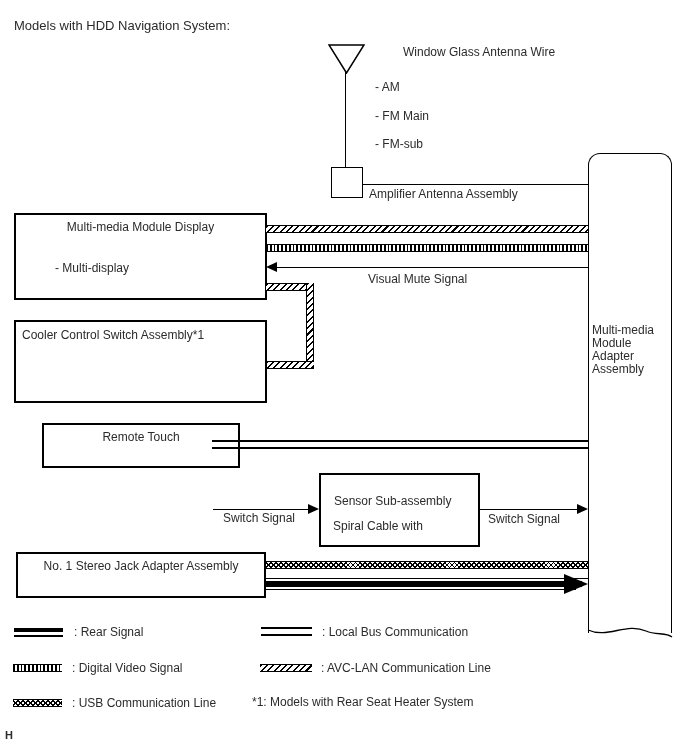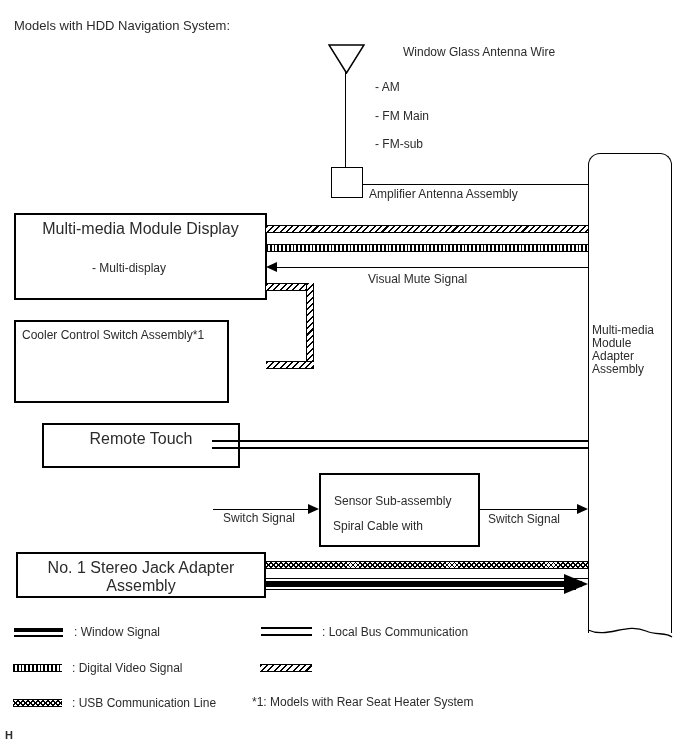--- a/index.html
+++ b/index.html
@@ -6,21 +6,21 @@
   #diagram {
     position:relative;
     width:688px; height:755px;
     background:#ffffff;
     font-family:"Liberation Sans", sans-serif;
     color:#2b2b2b;
     overflow:hidden;
   }
   .lbl { position:absolute; font-size:12px; line-height:13px; white-space:nowrap; color:#2b2b2b; }
   .box { position:absolute; border:2px solid #000; background:#fff; box-sizing:border-box; }
-  .box .ctr { text-align:center; padding-top:5px; font-size:16px; }
+  .box .ctr { text-align:center; padding-top:5px; font-size:12px; }
   .box .sub { position:absolute; font-size:12px; white-space:nowrap; }
   .hline { position:absolute; background:#000; height:1px; }
   .vline { position:absolute; background:#000; width:1px; }
   .band-avc {
     position:absolute; height:8px; box-sizing:border-box;
     border-top:1px solid #000; border-bottom:1px solid #000;
     background:repeating-linear-gradient(135deg,#000 0 1.5px,#fff 1.5px 4.5px);
   }
   .band-avc-v {
     position:absolute; width:8px; box-sizing:border-box;
@@ -70,34 +70,34 @@
   <div class="hline" style="left:363px; top:184px; width:225px;"></div>
 
   <div class="lbl" style="left:371px; top:46px;margin-left:32px;">Window Glass Antenna Wire</div>
   <div class="lbl" style="left:375px; top:81px;">- AM</div>
   <div class="lbl" style="left:375px; top:110px;">- FM Main</div>
   <div class="lbl" style="left:375px; top:138px;">- FM-sub</div>
   <div class="lbl" style="left:369px; top:188px;">Amplifier Antenna Assembly</div>
 
   <div class="box" style="left:14px; top:213px; width:253px; height:87px;">
     <div class="ctr">Multi-media Module Display</div>
-    <div class="sub" style="left:39px; top:46px;margin-left:37px;">- Multi-display</div>
+    <div class="sub" style="left:39px; top:46px;">- Multi-display</div>
   </div>
 
   <div class="band-avc" style="left:266px; top:225px; width:322px;"></div>
   <div class="band-dv" style="left:266px; top:244px; width:322px;"></div>
   <div class="hline" style="left:276px; top:267px; width:312px;"></div>
   <div class="arrow-l" style="left:266px; top:262px;"></div>
   <div class="lbl" style="left:368px; top:273px;">Visual Mute Signal</div>
 
   <div class="band-avc" style="left:266px; top:283px; width:48px;"></div>
   <div class="band-avc-v" style="left:306px; top:283px; height:86px;"></div>
   <div class="band-avc" style="left:266px; top:361px; width:48px;"></div>
 
-  <div class="box" style="left:14px; top:320px; width:215px; height:83px;">
+  <div class="box" style="left:14px; top:320px; width:253px; height:83px;">
     <div class="sub" style="left:6px; top:6px;">Cooler Control Switch Assembly*1</div>
   </div>
 
   <div class="box" style="left:14px; top:423px; width:198px; height:45px;margin-left:28px;">
     <div class="ctr">Remote Touch</div>
   </div>
   <div class="dbl-line" style="left:212px; top:440px; width:376px;"></div>
 
   <div class="hline" style="left:213px; top:509px; width:95px;"></div>
   <div class="arrow-r" style="left:308px; top:504px;"></div>
@@ -126,29 +126,30 @@
   <svg style="position:absolute; left:582px; top:622px;" width="100" height="24">
     <path d="M6,8 C26,17 44,0 64,9 C74,13.5 84,10 90,15" fill="none" stroke="#000000" stroke-width="1.3"></path>
   </svg>
   <div class="lbl" style="left:592px; top:324px;">Multi-media</div>
   <div class="lbl" style="left:592px; top:337px;">Module</div>
   <div class="lbl" style="left:592px; top:350px;">Adapter</div>
   <div class="lbl" style="left:592px; top:363px;">Assembly</div>
 
   <div class="bar" style="left:14px; top:628px; width:49px; height:4px;"></div>
   <div class="bar" style="left:14px; top:635px; width:49px; height:2px;"></div>
-  <div class="lbl" style="left:74px; top:626px;">: Window Signal</div>
+  <div class="lbl" style="left:74px; top:626px;">: Rear Signal</div>
 
   <div class="dbl-line" style="left:261px; top:627px; width:51px;"></div>
   <div class="lbl" style="left:322px; top:626px;">: Local Bus Communication</div>
 
   <div class="band-dv" style="left:13px; top:664px; width:49px;"></div>
   <div class="lbl" style="left:72px; top:662px;">: Digital Video Signal</div>
 
   <div class="band-avc" style="left:260px; top:664px; width:52px;"></div>
+  <div class="lbl" style="left:321px; top:662px;">: AVC-LAN Communication Line</div>
 
   <div class="band-usb" style="left:13px; top:699px; width:49px;"></div>
   <div class="lbl" style="left:72px; top:697px;">: USB Communication Line</div>
 
   <div class="lbl" style="left:252px; top:696px;">*1: Models with Rear Seat Heater System</div>
 
   <div class="lbl" style="left:5px; top:729px; font-size:11px; font-weight:bold;">H</div>
 
 </div>
 

